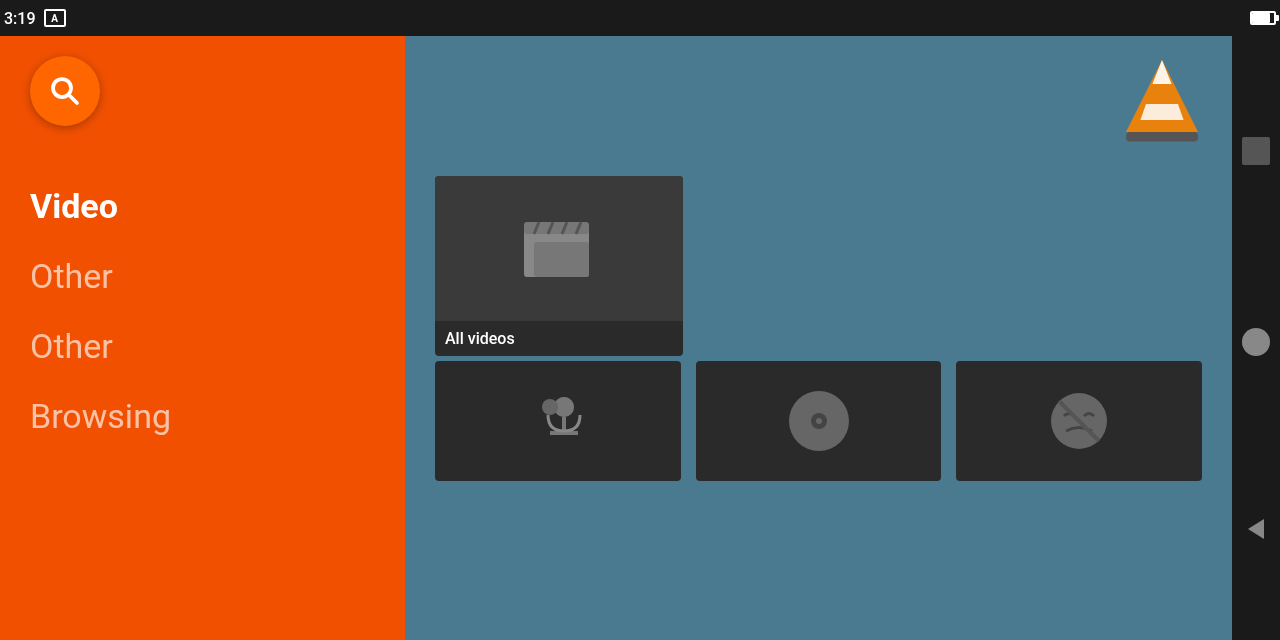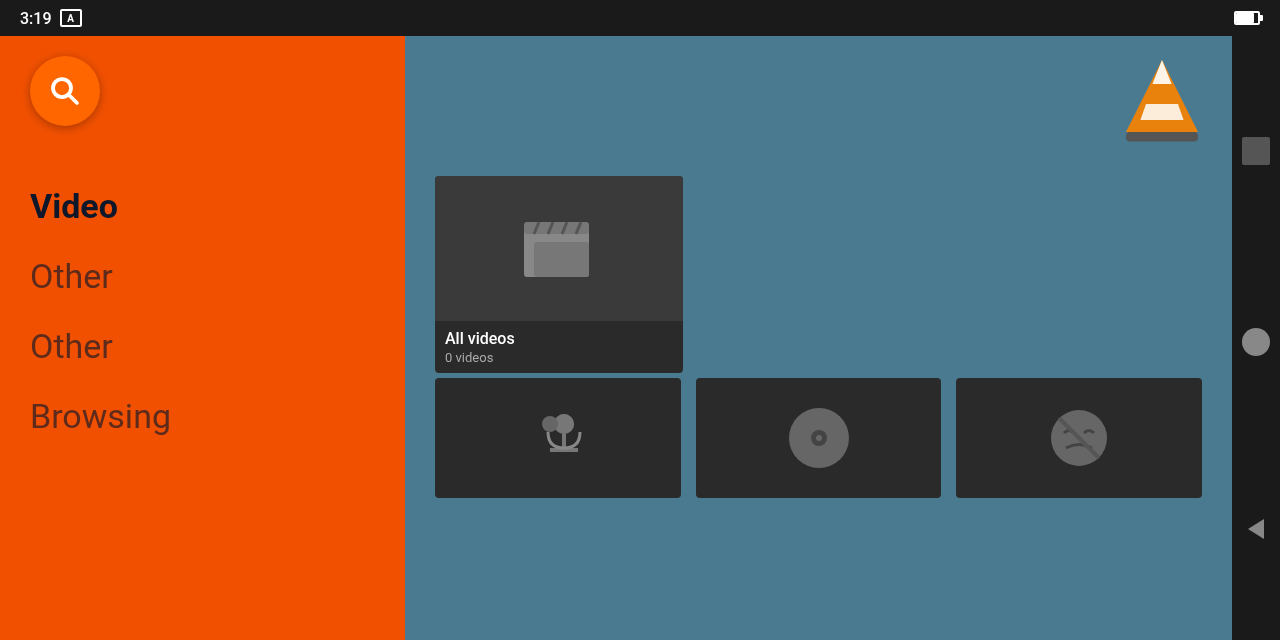--- a/index.html
+++ b/index.html
@@ -14,21 +14,21 @@
     }
 
     
     .status-bar {
       width: 100%;
       height: 36px;
       background: #1a1a1a;
       display: flex;
       align-items: center;
       justify-content: space-between;
-      padding: 0 20px;
+      padding: 0 4px;
       flex-shrink: 0;
     }
     .status-left {
       display: flex;
       align-items: center;
       gap: 8px;
       color: white;
       font-size: 16px;
       font-weight: 500;
     }
@@ -110,21 +110,21 @@
     .search-icon-svg {
       width: 36px;
       height: 36px;
     }
     .nav-items {
       display: flex;
       flex-direction: column;
       gap: 30px;
     }
     .nav-item {
-      color: #0f172a;
+      color: #ffffff;
       font-size: 34px;
       font-weight: 400;
       cursor: pointer;
       opacity: 0.9;
     }
     .nav-item.active {
       font-weight: 700;
       opacity: 1;
     }
     .nav-item.muted {
@@ -301,21 +301,20 @@
               <line x1="20" y1="8" x2="15" y2="20" stroke="#555" stroke-width="3"></line>
               <line x1="34" y1="8" x2="29" y2="20" stroke="#555" stroke-width="3"></line>
               <line x1="48" y1="8" x2="43" y2="20" stroke="#555" stroke-width="3"></line>
               <line x1="62" y1="8" x2="57" y2="20" stroke="#555" stroke-width="3"></line>
 
               <rect x="15" y="28" width="55" height="35" rx="3" fill="#777"></rect>
             </svg>
           </div>
           <div class="video-info">
             <div class="video-title">All videos</div>
-            <div class="video-count">0 videos</div>
           </div>
         </div>
       </div>
 
       <div class="video-row">
         <div class="video-thumb-bottom">
 
           <svg width="60" height="60" viewBox="0 0 60 60" fill="none" xmlns="http://www.w3.org/2000/svg">
             <circle cx="36" cy="16" r="10" fill="#666"></circle>
             <circle cx="36" cy="16" r="10" fill="#777"></circle>

